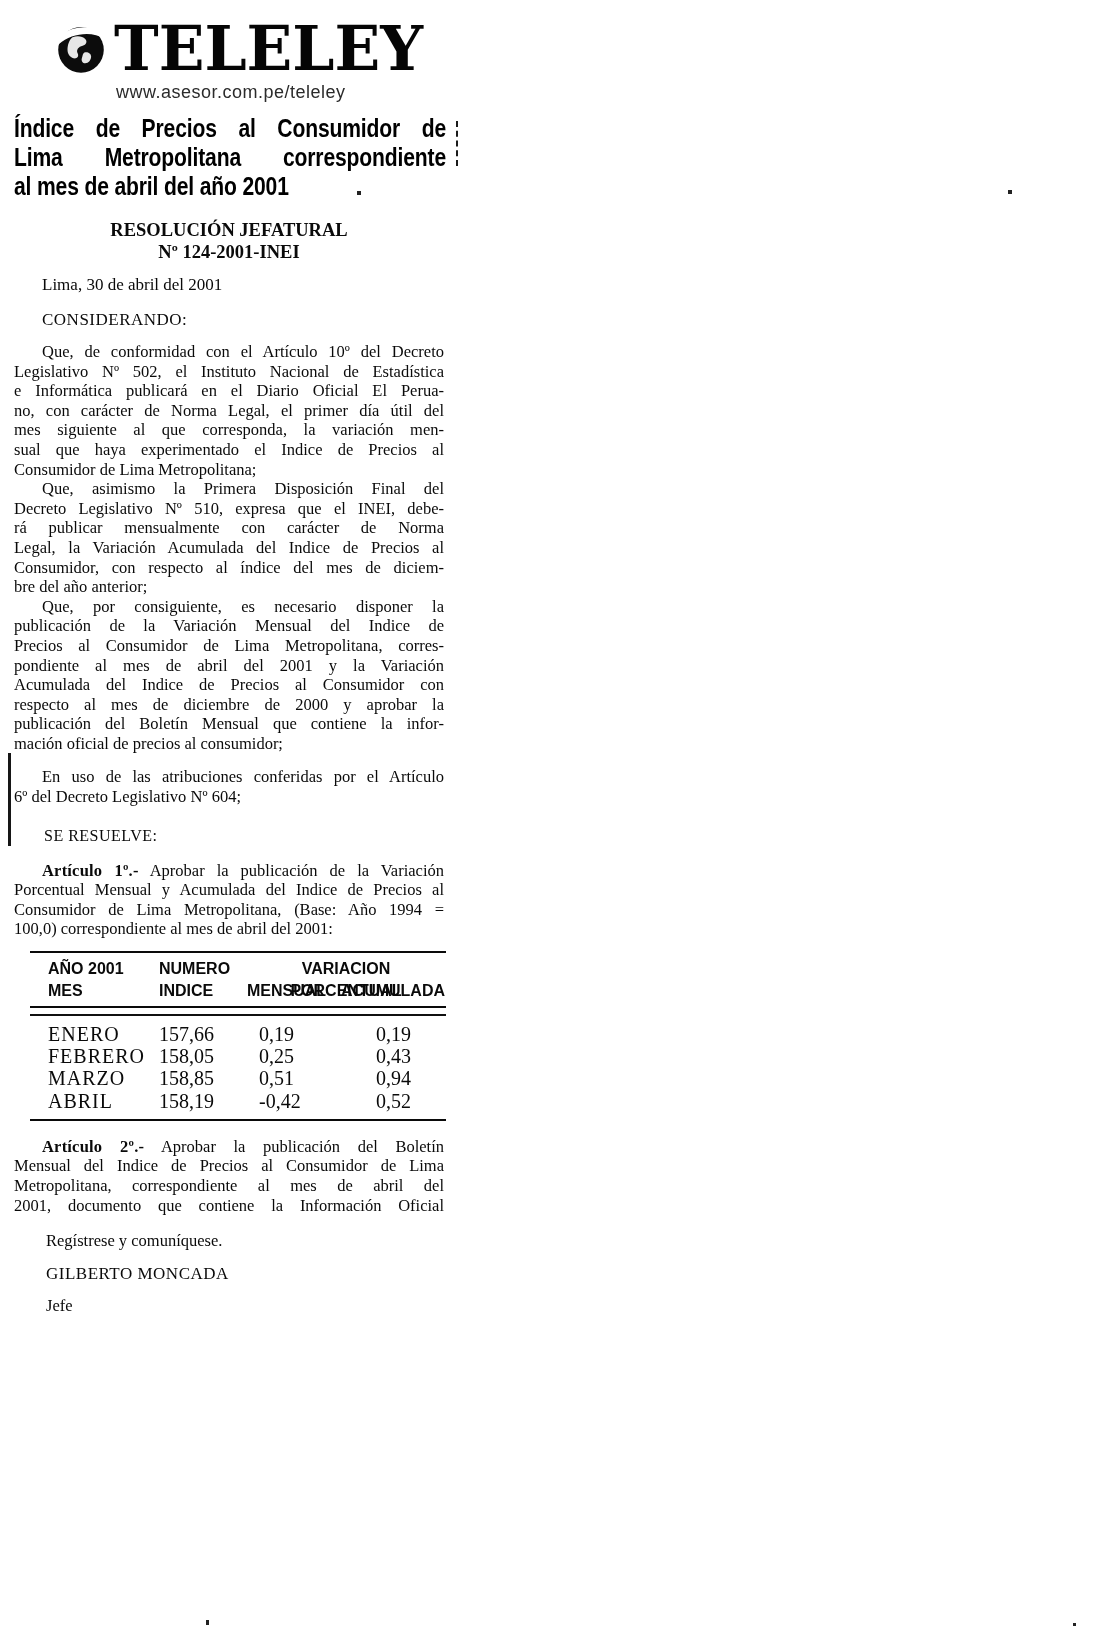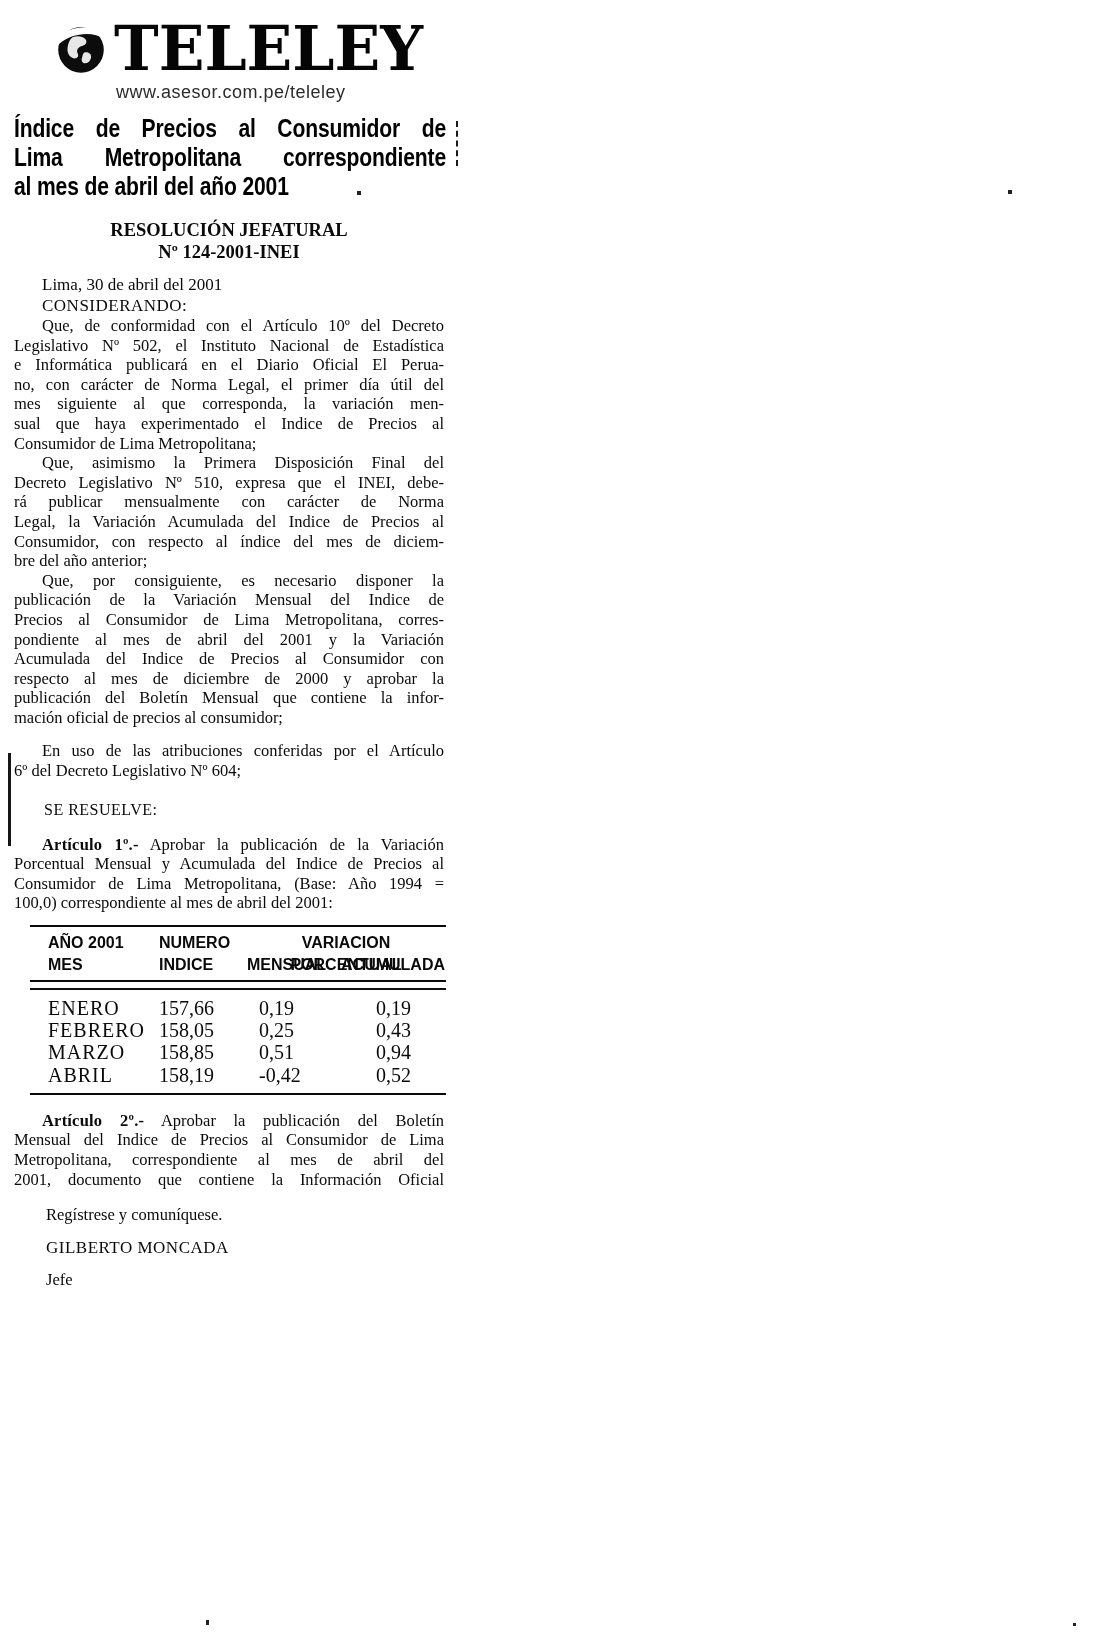--- a/index.html
+++ b/index.html
@@ -30,28 +30,28 @@
     font-size:26px; line-height:29px; letter-spacing:-0.2px; color:#000;
   }
   .title-inner .line { text-align:justify; text-align-last:justify; }
   .title-inner .line.last { text-align-last:left; }
 
   
   .heading { margin-top:18px; width:430px; text-align:center;
     font-weight:bold; font-size:18.5px; line-height:22px; }
 
   .dateline { margin:12px 0 0 28px; font-size:17px; }
-  .considerando { margin:1px 0 0 28px; font-size:17px; letter-spacing:0.5px; }
+  .considerando { margin:15px 0 0 28px; font-size:17px; letter-spacing:0.5px; }
 
   
   .para { width:430px; font-size:16.5px; line-height:19.6px; }
   .para .line { text-align:justify; text-align-last:justify; }
   .para .line.last { text-align-last:left; }
   .para .line.first { text-indent:28px; }
-  .p-first { }
+  .p-first { margin-top:12px; }
   .en-uso { margin-top:14px; }
   .se-resuelve { margin:20px 0 0 30px; font-size:16px; letter-spacing:0.5px; }
   .art { margin-top:16px; }
   .art .line b { letter-spacing:0.2px; }
 
   
   .ipc-table { margin:12px 0 0 16px; width:416px; }
   .rule-top { border-top:2px solid #0a0a0a; margin-bottom:5px; }
   .rule-double { height:6px; border-top:2px solid #0a0a0a; border-bottom:2px solid #101010; margin:4px 0 7px 0; }
   .rule-bottom { border-top:2.5px solid #0a0a0a; margin-top:7px; }

